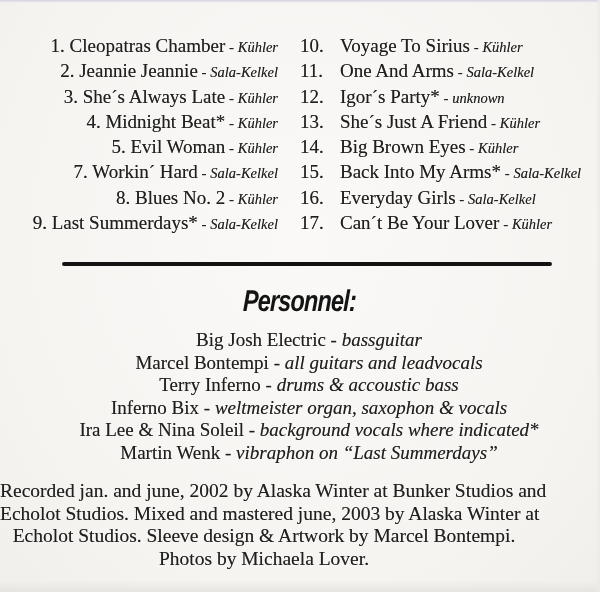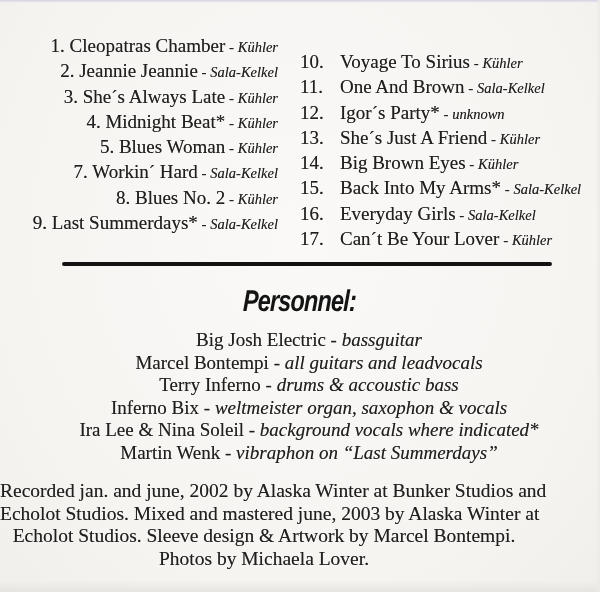--- a/index.html
+++ b/index.html
@@ -31,21 +31,20 @@
     position: absolute; top: 34px; left: 0; width: 600px;
     display: flex;
   }
   .col-left {
     width: 278px; flex: 0 0 278px;
     text-align: right;
   }
   .col-right {
     margin-left: 22px; flex: 1;
     text-align: left;
-    margin-top: 16px;
   }
   .track-line {
     font-size: 19px; line-height: 23.3px;
     white-space: nowrap;
     text-shadow: 0 0 0.5px rgba(30,30,30,0.55);
   }
   .track-num { font-size: 19px; }
   .col-right .track-num { display: inline-block; width: 27px; margin-right: 13px; }
   .track-title { font-size: 19px; }
   .track-sep { font-size: 15px; }
@@ -100,28 +99,28 @@
 
 <div class="page">
   <div class="edge-top"></div>
 
   <div class="tracklist">
     <div class="col-left" id="tracklist-left">
         <div class="track-line"><span class="track-num">1.</span> <span class="track-title">Cleopatras Chamber</span><span class="track-sep"> - </span><span class="track-composer">Kühler</span></div>
         <div class="track-line"><span class="track-num">2.</span> <span class="track-title">Jeannie Jeannie</span><span class="track-sep"> - </span><span class="track-composer">Sala-Kelkel</span></div>
         <div class="track-line"><span class="track-num">3.</span> <span class="track-title">She´s Always Late</span><span class="track-sep"> - </span><span class="track-composer">Kühler</span></div>
         <div class="track-line"><span class="track-num">4.</span> <span class="track-title">Midnight Beat*</span><span class="track-sep"> - </span><span class="track-composer">Kühler</span></div>
-        <div class="track-line"><span class="track-num">5.</span> <span class="track-title">Blues Woman</span><span class="track-sep"> - </span><span class="track-composer">Kühler</span></div>
+        <div class="track-line"><span class="track-num">5.</span> <span class="track-title">Evil Woman</span><span class="track-sep"> - </span><span class="track-composer">Kühler</span></div>
         <div class="track-line"><span class="track-num">7.</span> <span class="track-title">Workin´ Hard</span><span class="track-sep"> - </span><span class="track-composer">Sala-Kelkel</span></div>
         <div class="track-line"><span class="track-num">8.</span> <span class="track-title">Blues No. 2</span><span class="track-sep"> - </span><span class="track-composer">Kühler</span></div>
         <div class="track-line"><span class="track-num">9.</span> <span class="track-title">Last Summerdays*</span><span class="track-sep"> - </span><span class="track-composer">Sala-Kelkel</span></div>
       </div>
     <div class="col-right" id="tracklist-right">
         <div class="track-line"><span class="track-num">10.</span><span class="track-title">Voyage To Sirius</span><span class="track-sep"> - </span><span class="track-composer">Kühler</span></div>
-        <div class="track-line"><span class="track-num">11.</span><span class="track-title">One And Brown</span><span class="track-sep"> - </span><span class="track-composer">Sala-Kelkel</span></div>
+        <div class="track-line"><span class="track-num">11.</span><span class="track-title">One And Arms</span><span class="track-sep"> - </span><span class="track-composer">Sala-Kelkel</span></div>
         <div class="track-line"><span class="track-num">12.</span><span class="track-title">Igor´s Party*</span><span class="track-sep"> - </span><span class="track-composer">unknown</span></div>
         <div class="track-line"><span class="track-num">13.</span><span class="track-title">She´s Just A Friend</span><span class="track-sep"> - </span><span class="track-composer">Kühler</span></div>
         <div class="track-line"><span class="track-num">14.</span><span class="track-title">Big Brown Eyes</span><span class="track-sep"> - </span><span class="track-composer">Kühler</span></div>
         <div class="track-line"><span class="track-num">15.</span><span class="track-title">Back Into My Arms*</span><span class="track-sep"> - </span><span class="track-composer">Sala-Kelkel</span></div>
         <div class="track-line"><span class="track-num">16.</span><span class="track-title">Everyday Girls</span><span class="track-sep"> - </span><span class="track-composer">Sala-Kelkel</span></div>
         <div class="track-line"><span class="track-num">17.</span><span class="track-title">Can´t Be Your Lover</span><span class="track-sep"> - </span><span class="track-composer">Kühler</span></div>
       </div>
   </div>
 
   <div class="divider"></div>

